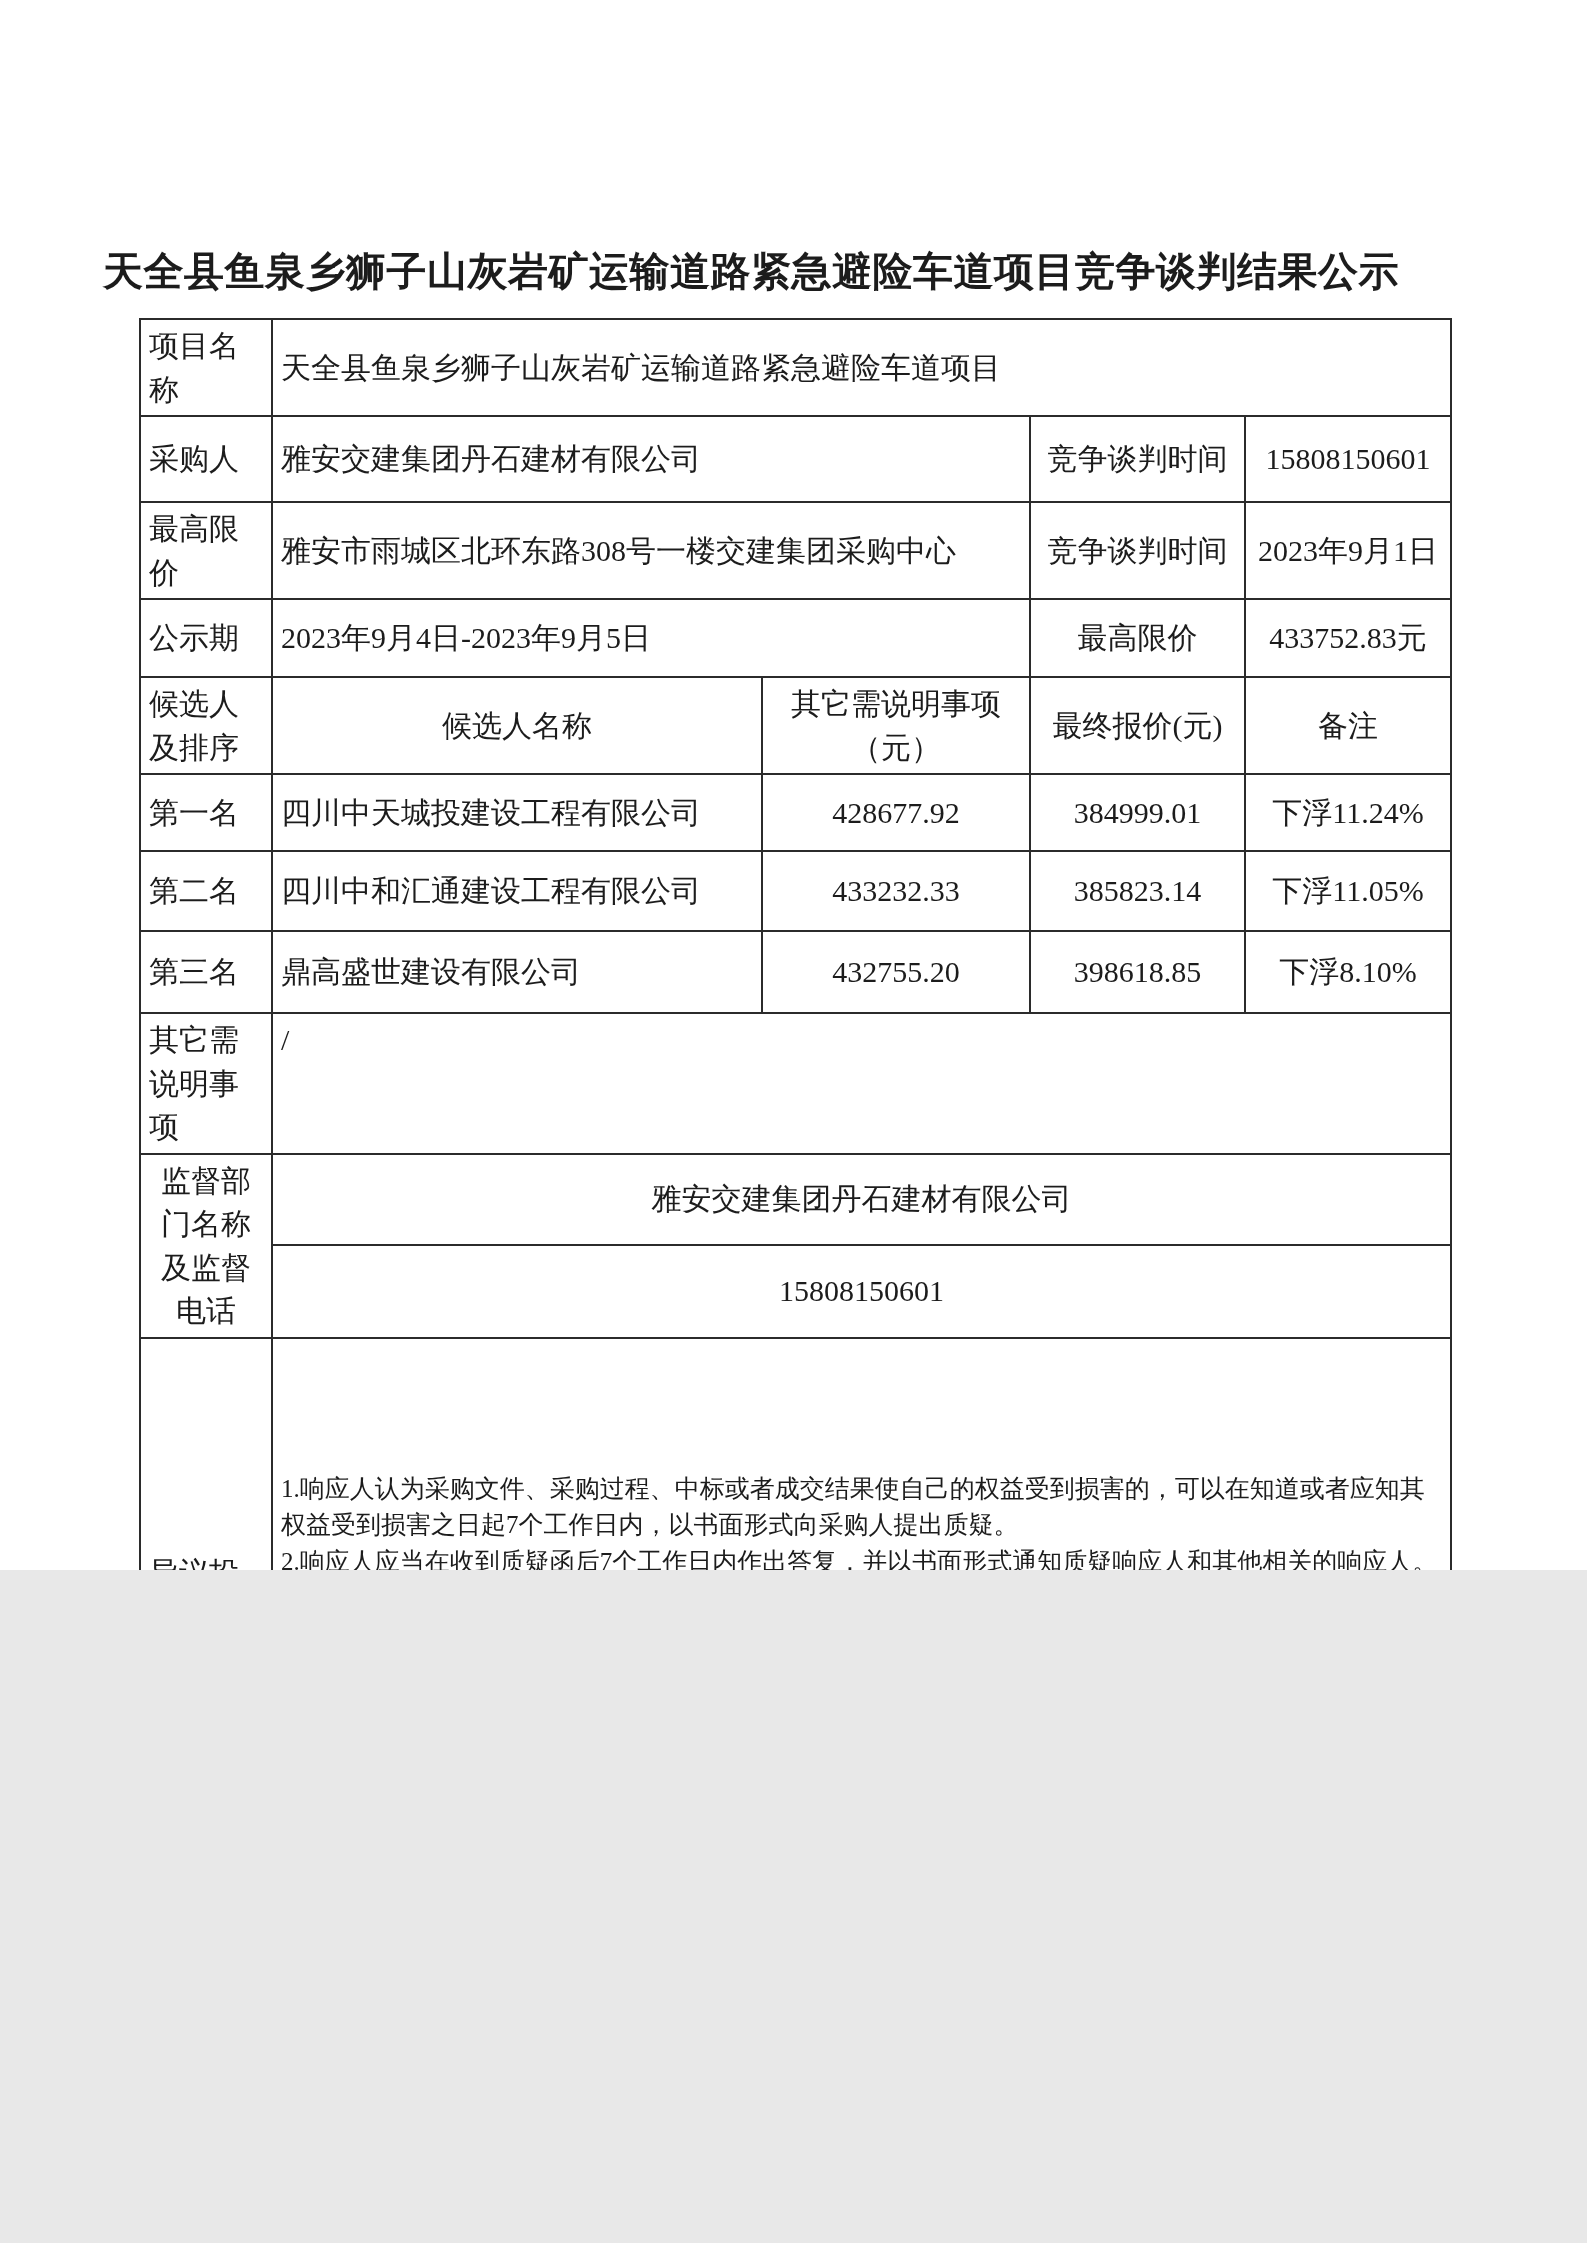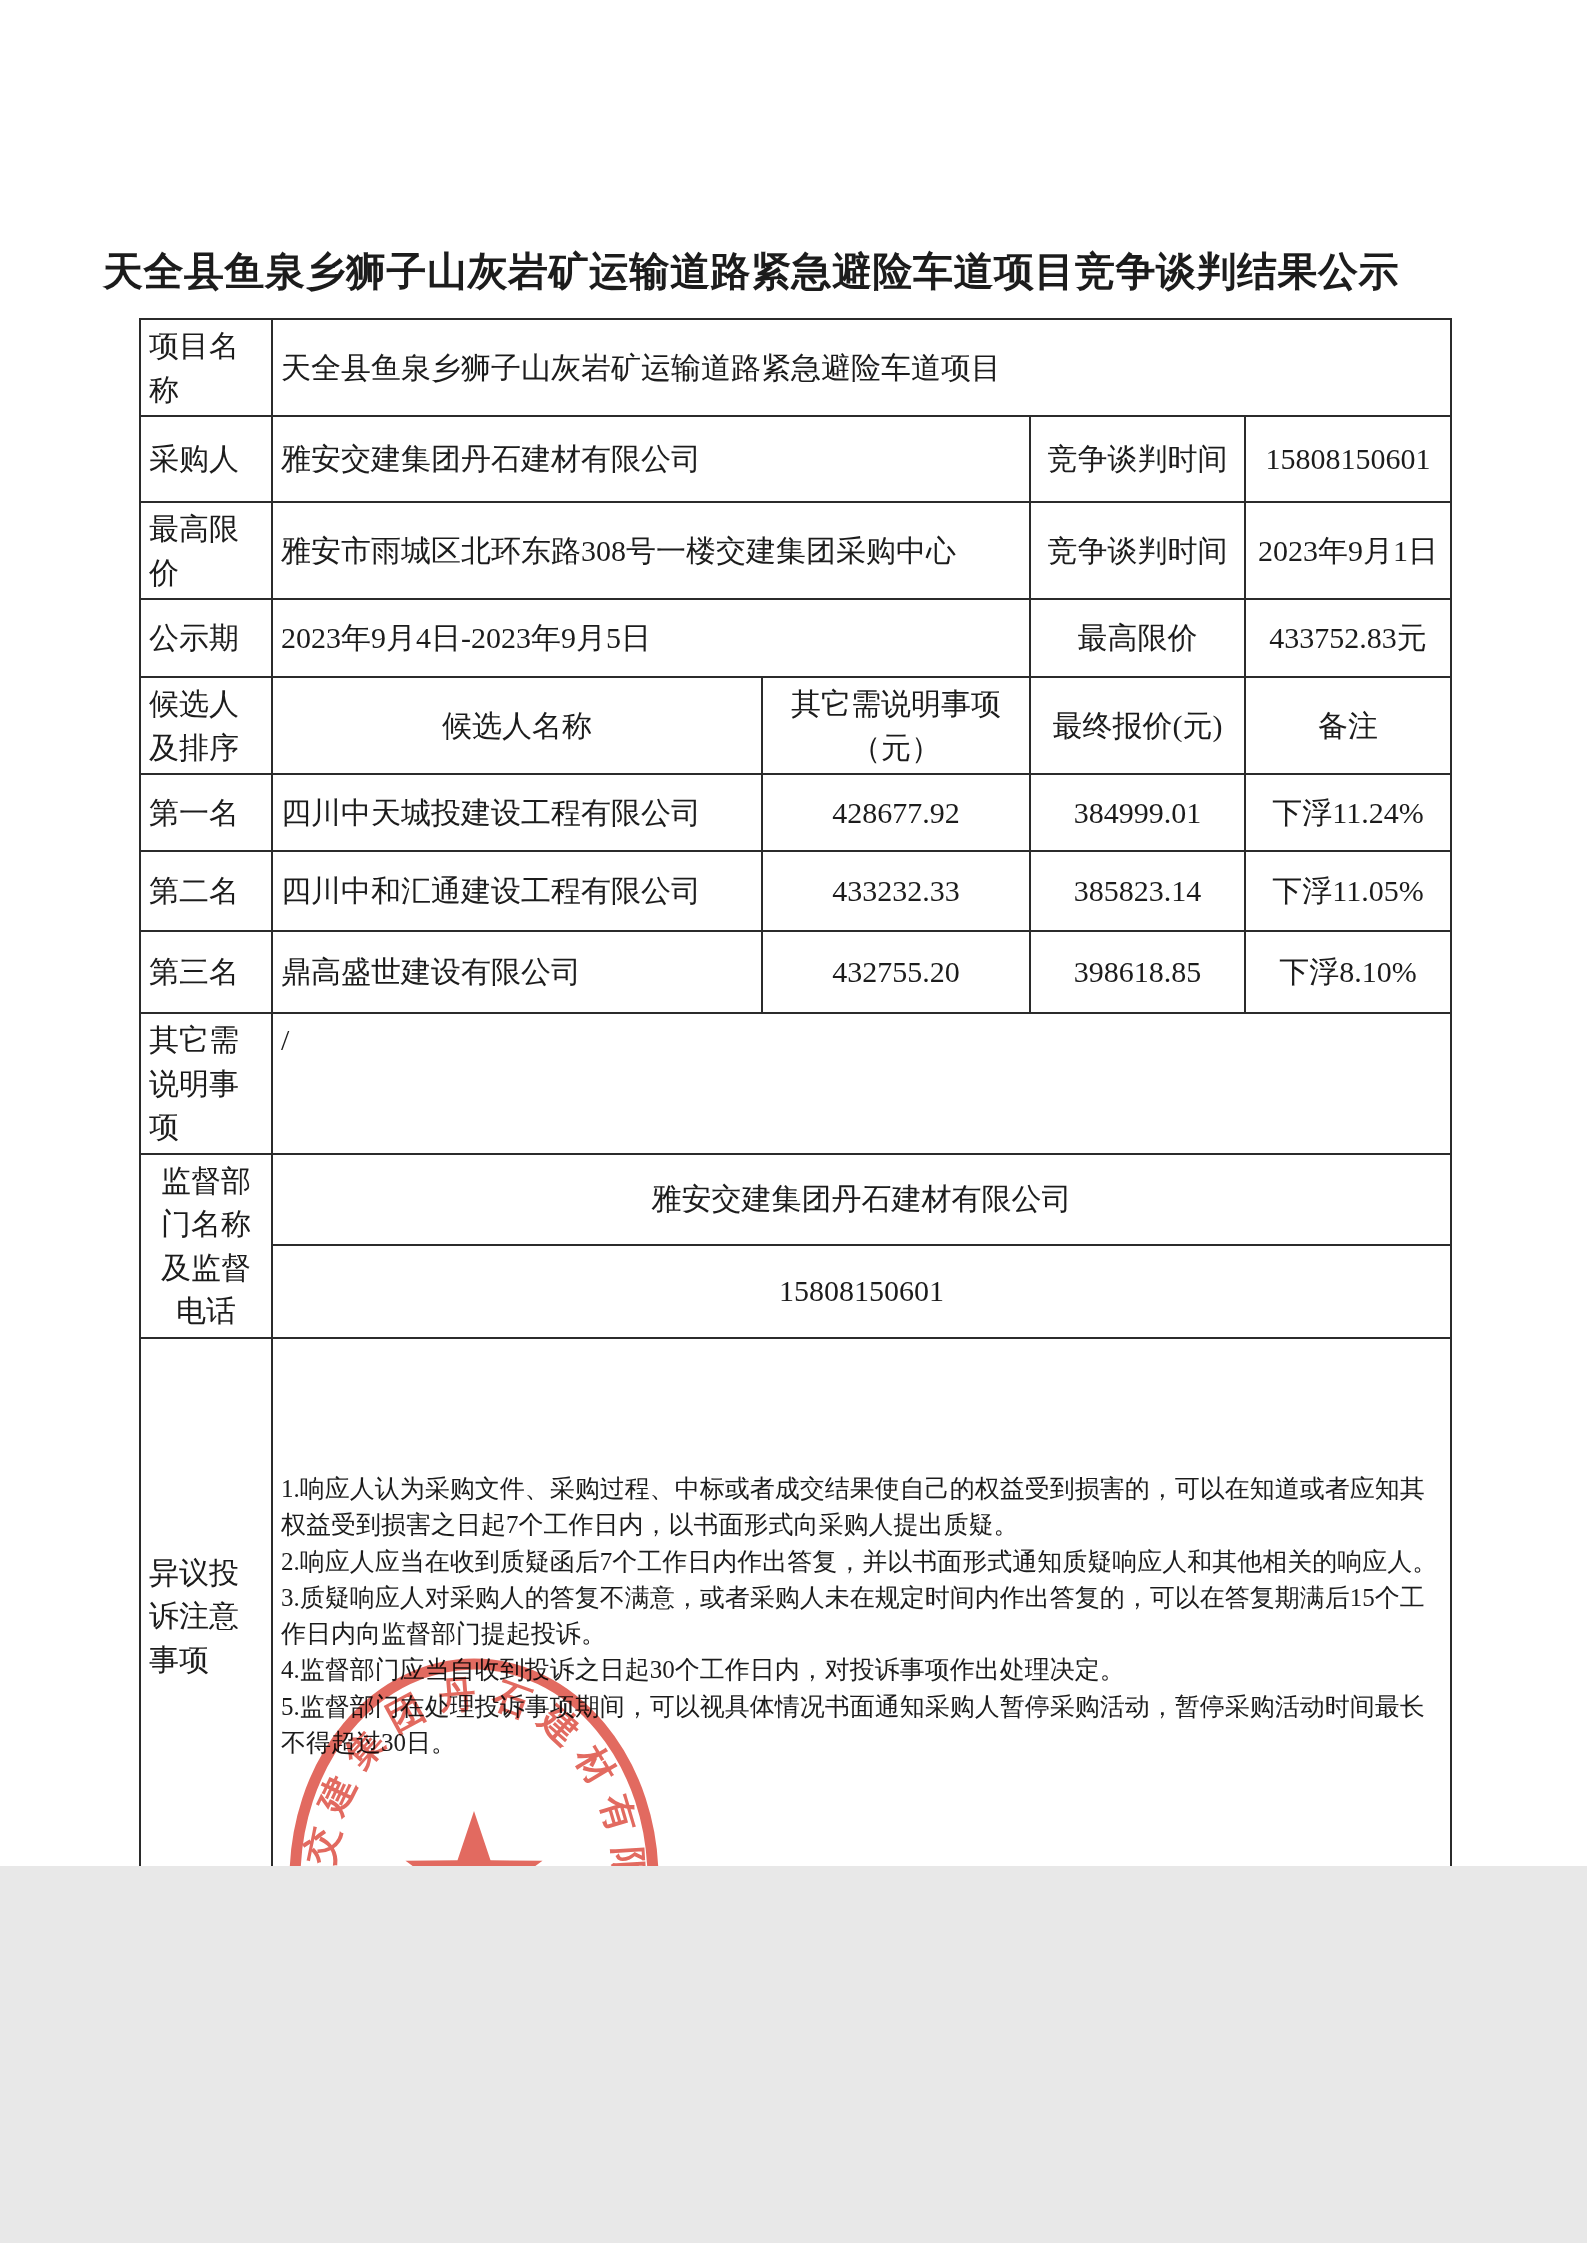--- a/index.html
+++ b/index.html
@@ -1,18 +1,18 @@
 <!DOCTYPE html>
 <html><head>
 <meta charset="utf-8">
 <style>
   html,body{margin:0;padding:0;background:#e8e8e8;}
   .page{
     position:relative;
-    width:1587px;height:1866px;
+    width:1587px;height:1570px;
     background:#ffffff;
     margin:0 auto;
     overflow:hidden;
     font-family:"Liberation Serif","DejaVu Serif",serif;
     color:#1c1c1c;
   }
   .doc-title{
     position:absolute;
     left:103px; top:244px; width:1390px;
     font-family:"Liberation Sans","DejaVu Sans",sans-serif;

